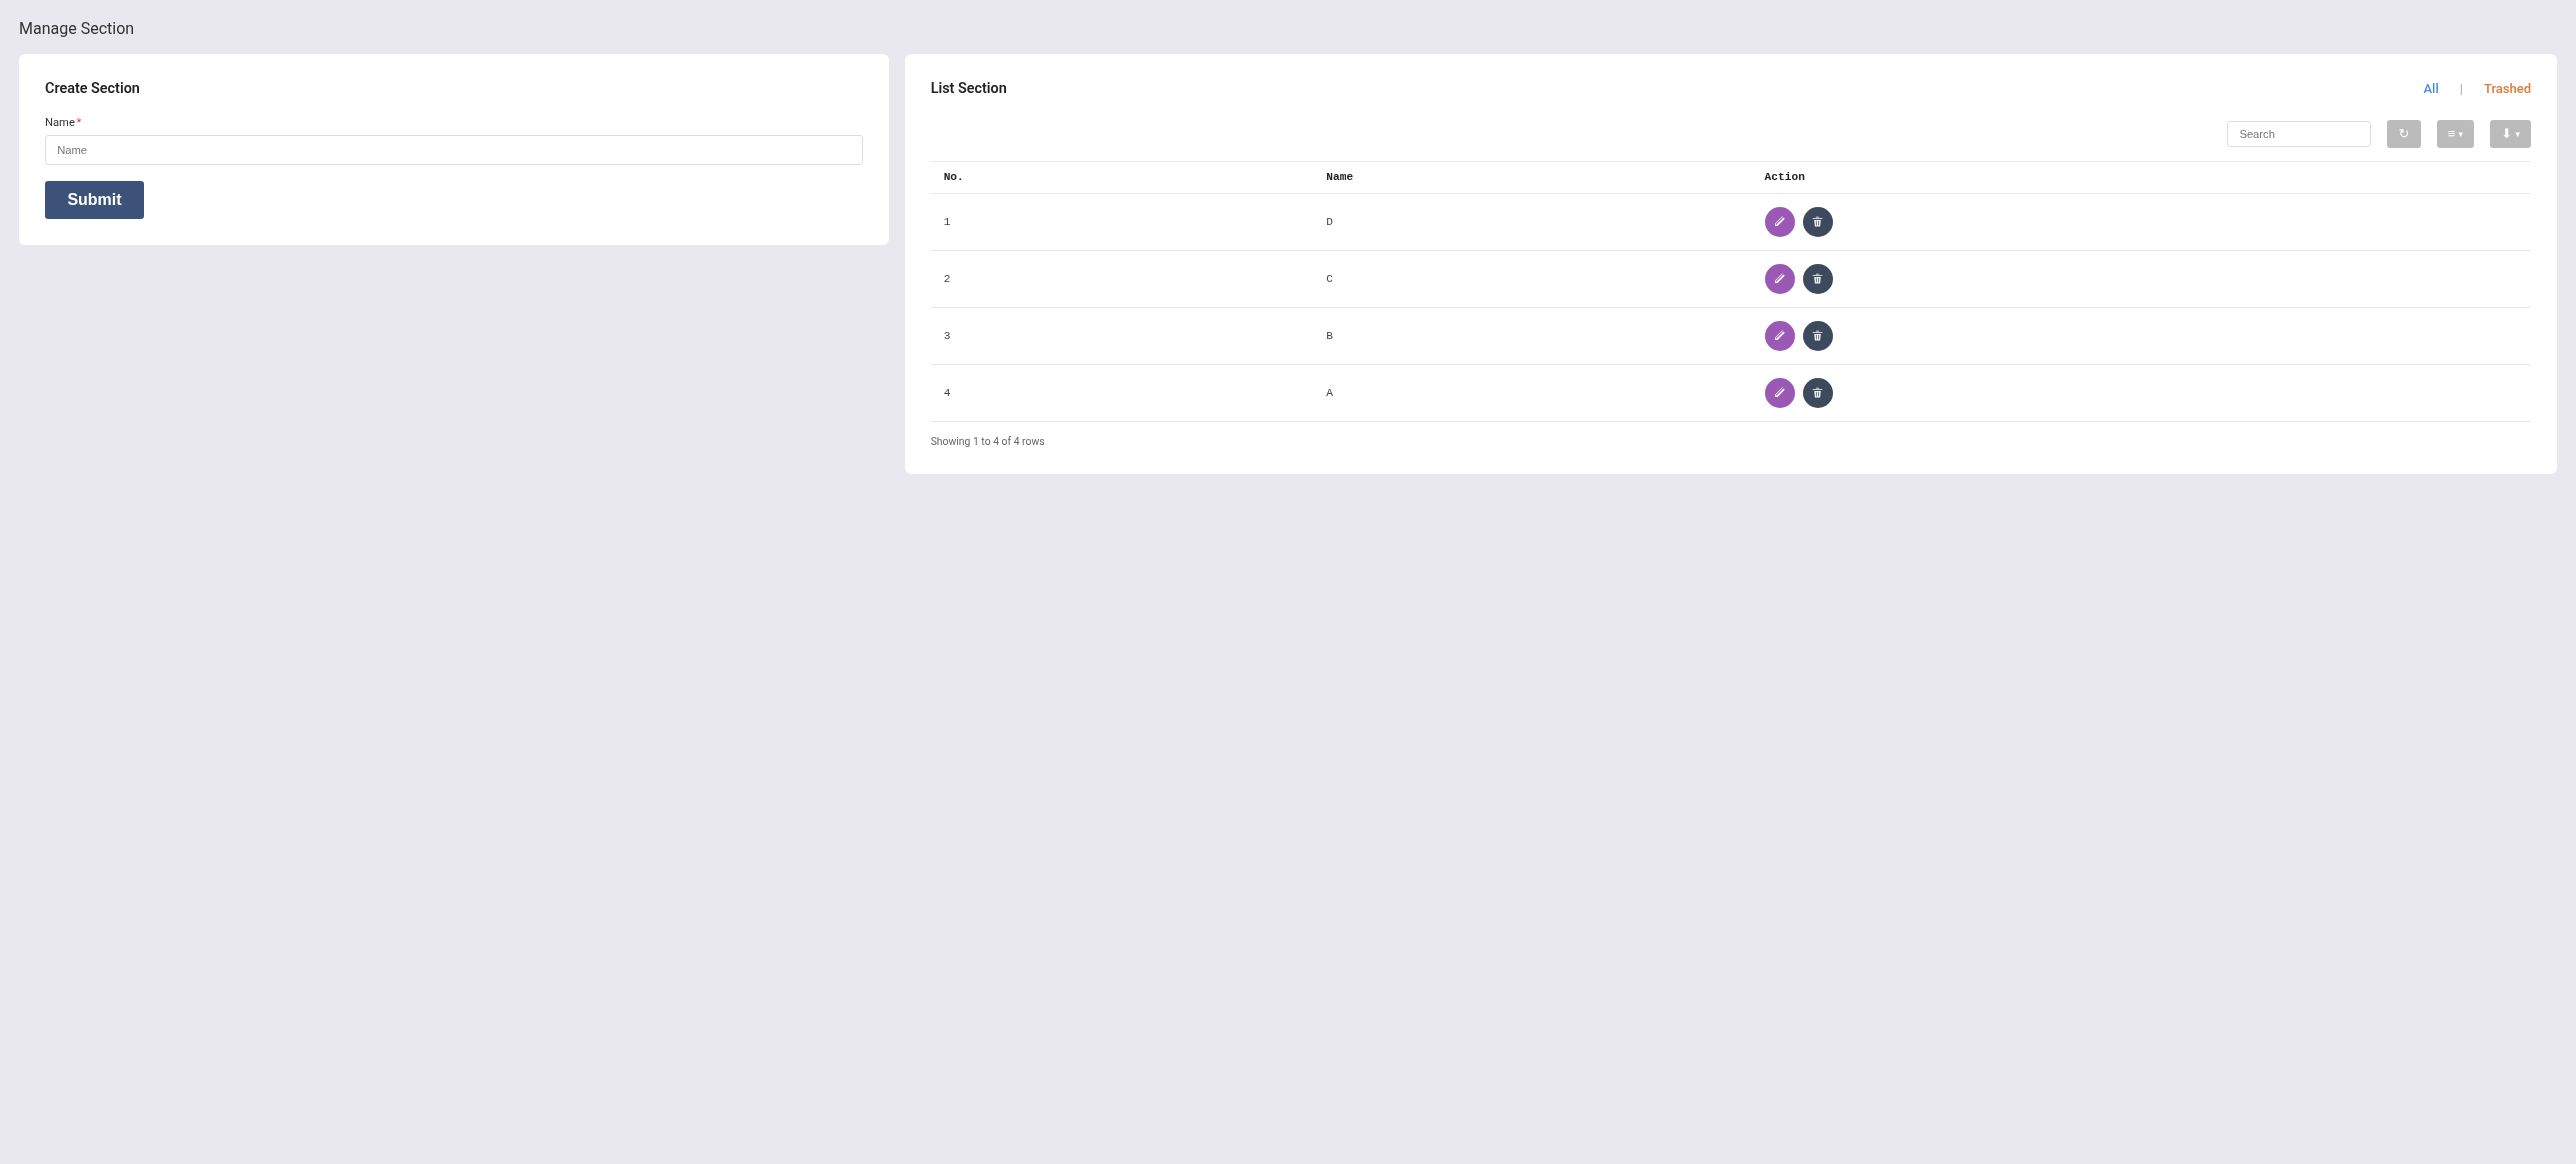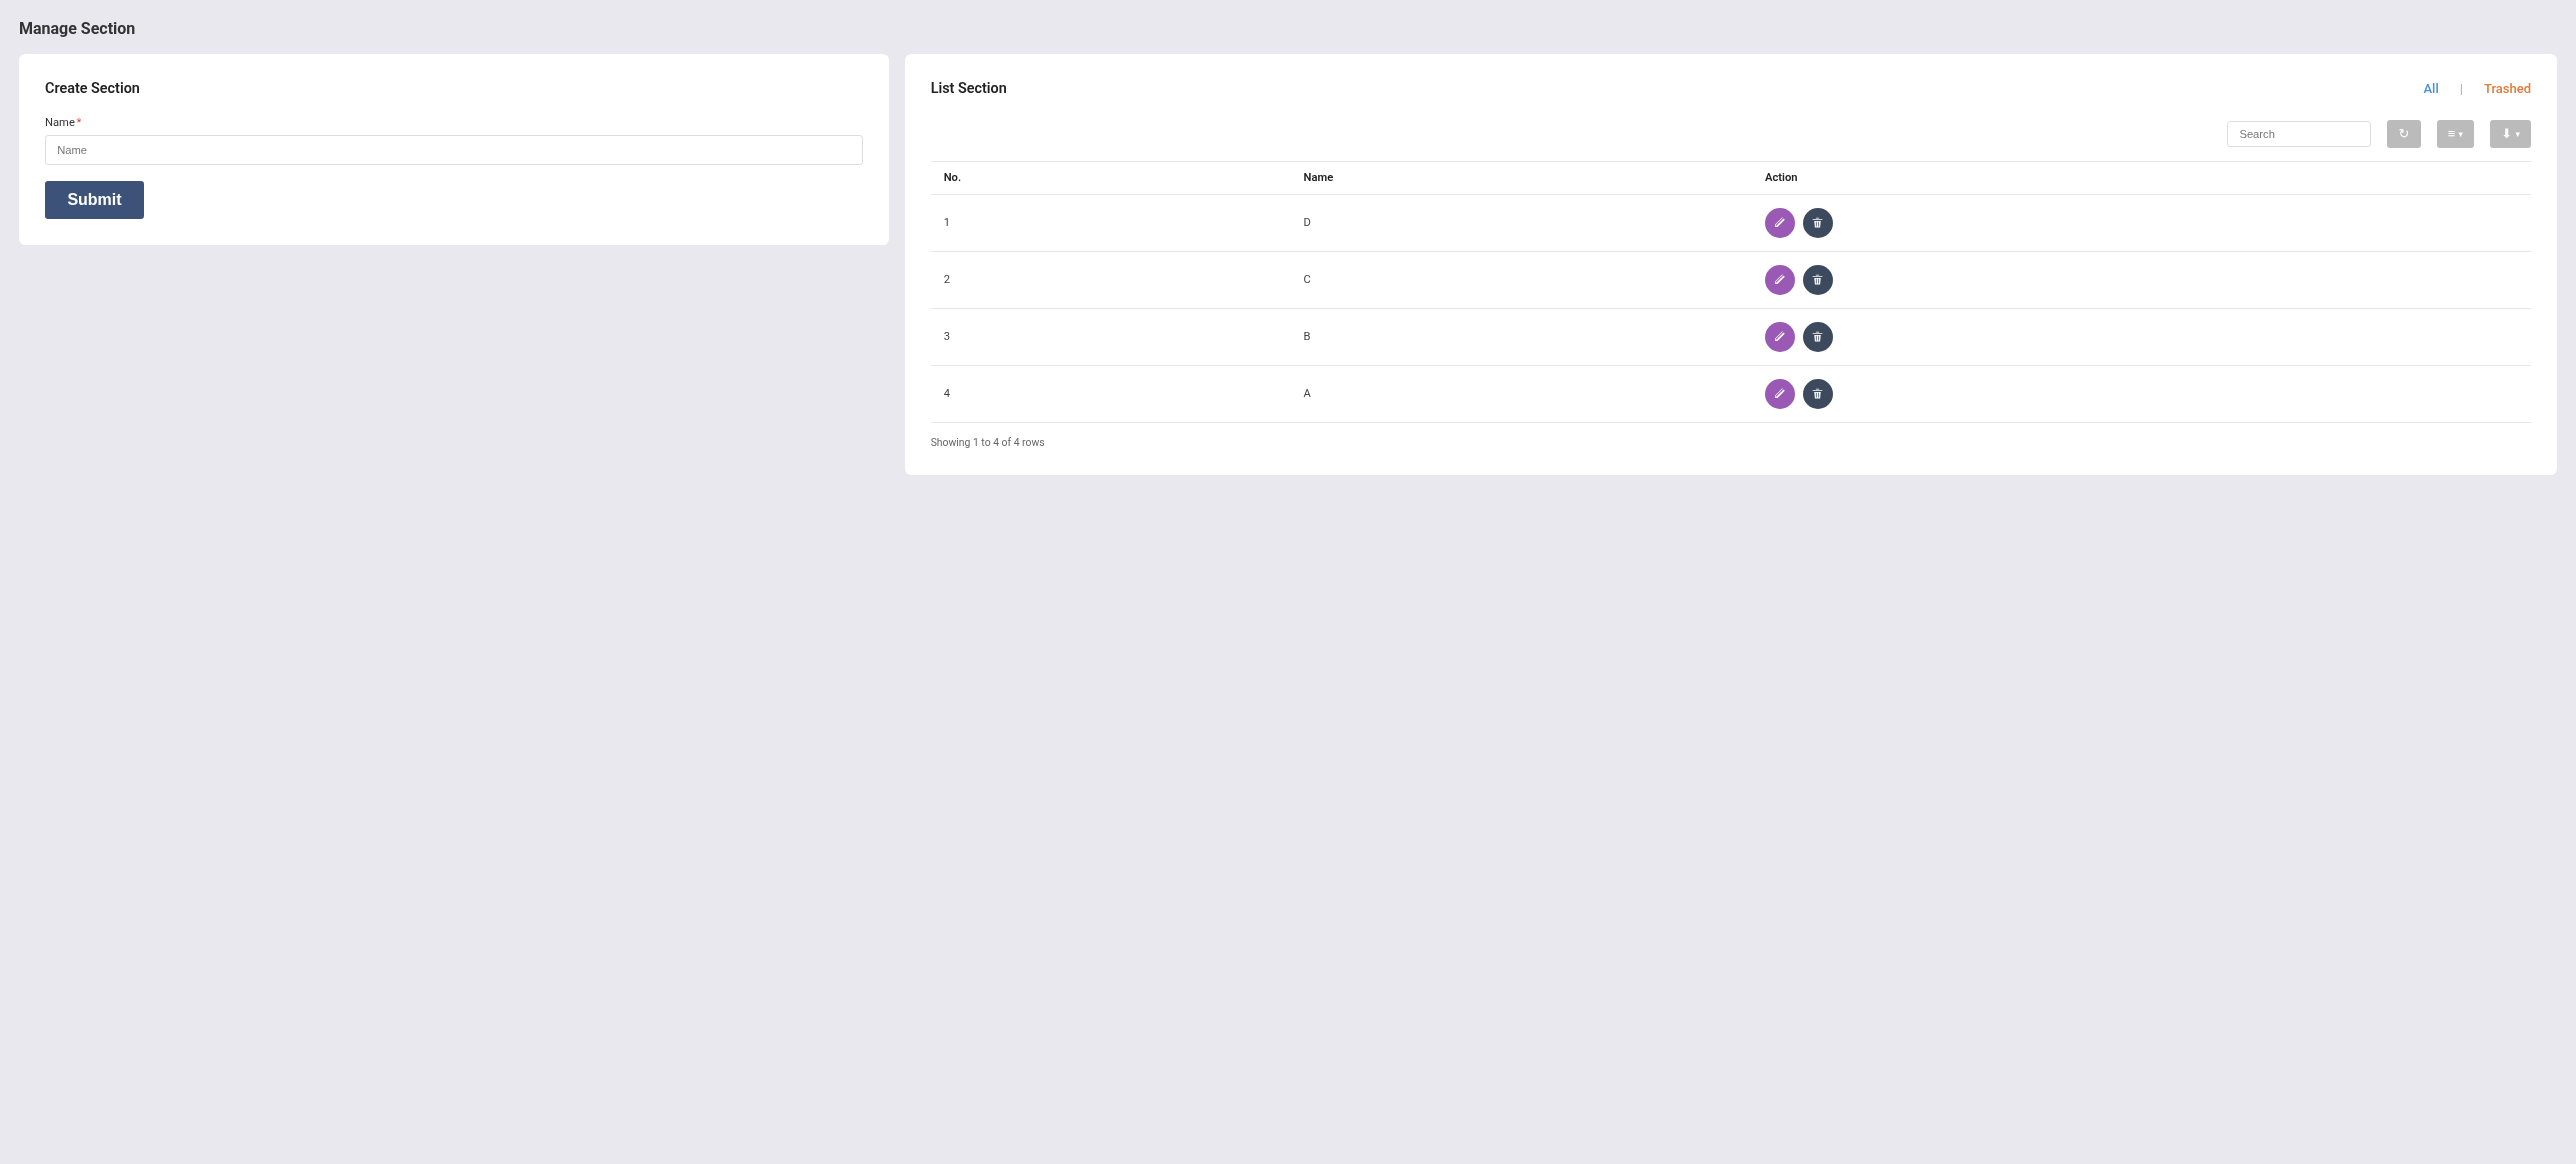--- a/index.html
+++ b/index.html
@@ -10,21 +10,21 @@
 
     body {
       background-color: #e8e8ee;
       font-family: -apple-system, BlinkMacSystemFont, 'Segoe UI', Roboto, sans-serif;
       min-height: 100vh;
       padding: 19px;
     }
 
     .page-title {
       font-size: 16px;
-      font-weight: 700;
+      font-weight: 400;
       color: #333;
       margin-bottom: 16px;
     }
 
     .main-layout {
       display: grid;
       grid-template-columns: 1fr 1.9fr;
       gap: 16px;
       align-items: start;
     }
@@ -149,20 +149,21 @@
       cursor: pointer;
       font-size: 13px;
       display: flex;
       align-items: center;
       gap: 3.2px;
     }
 
     .table {
       width: 100%;
       border-collapse: collapse;
+      font-family: Liberation Mono, monospace;
     }
 
     .table th {
       text-align: left;
       font-size: 11.2px;
       font-weight: 600;
       color: #222;
       padding: 9.6px 13px;
       border-bottom: 0.8px solid #e5e7eb;
       border-top: 0.8px solid #e5e7eb;

